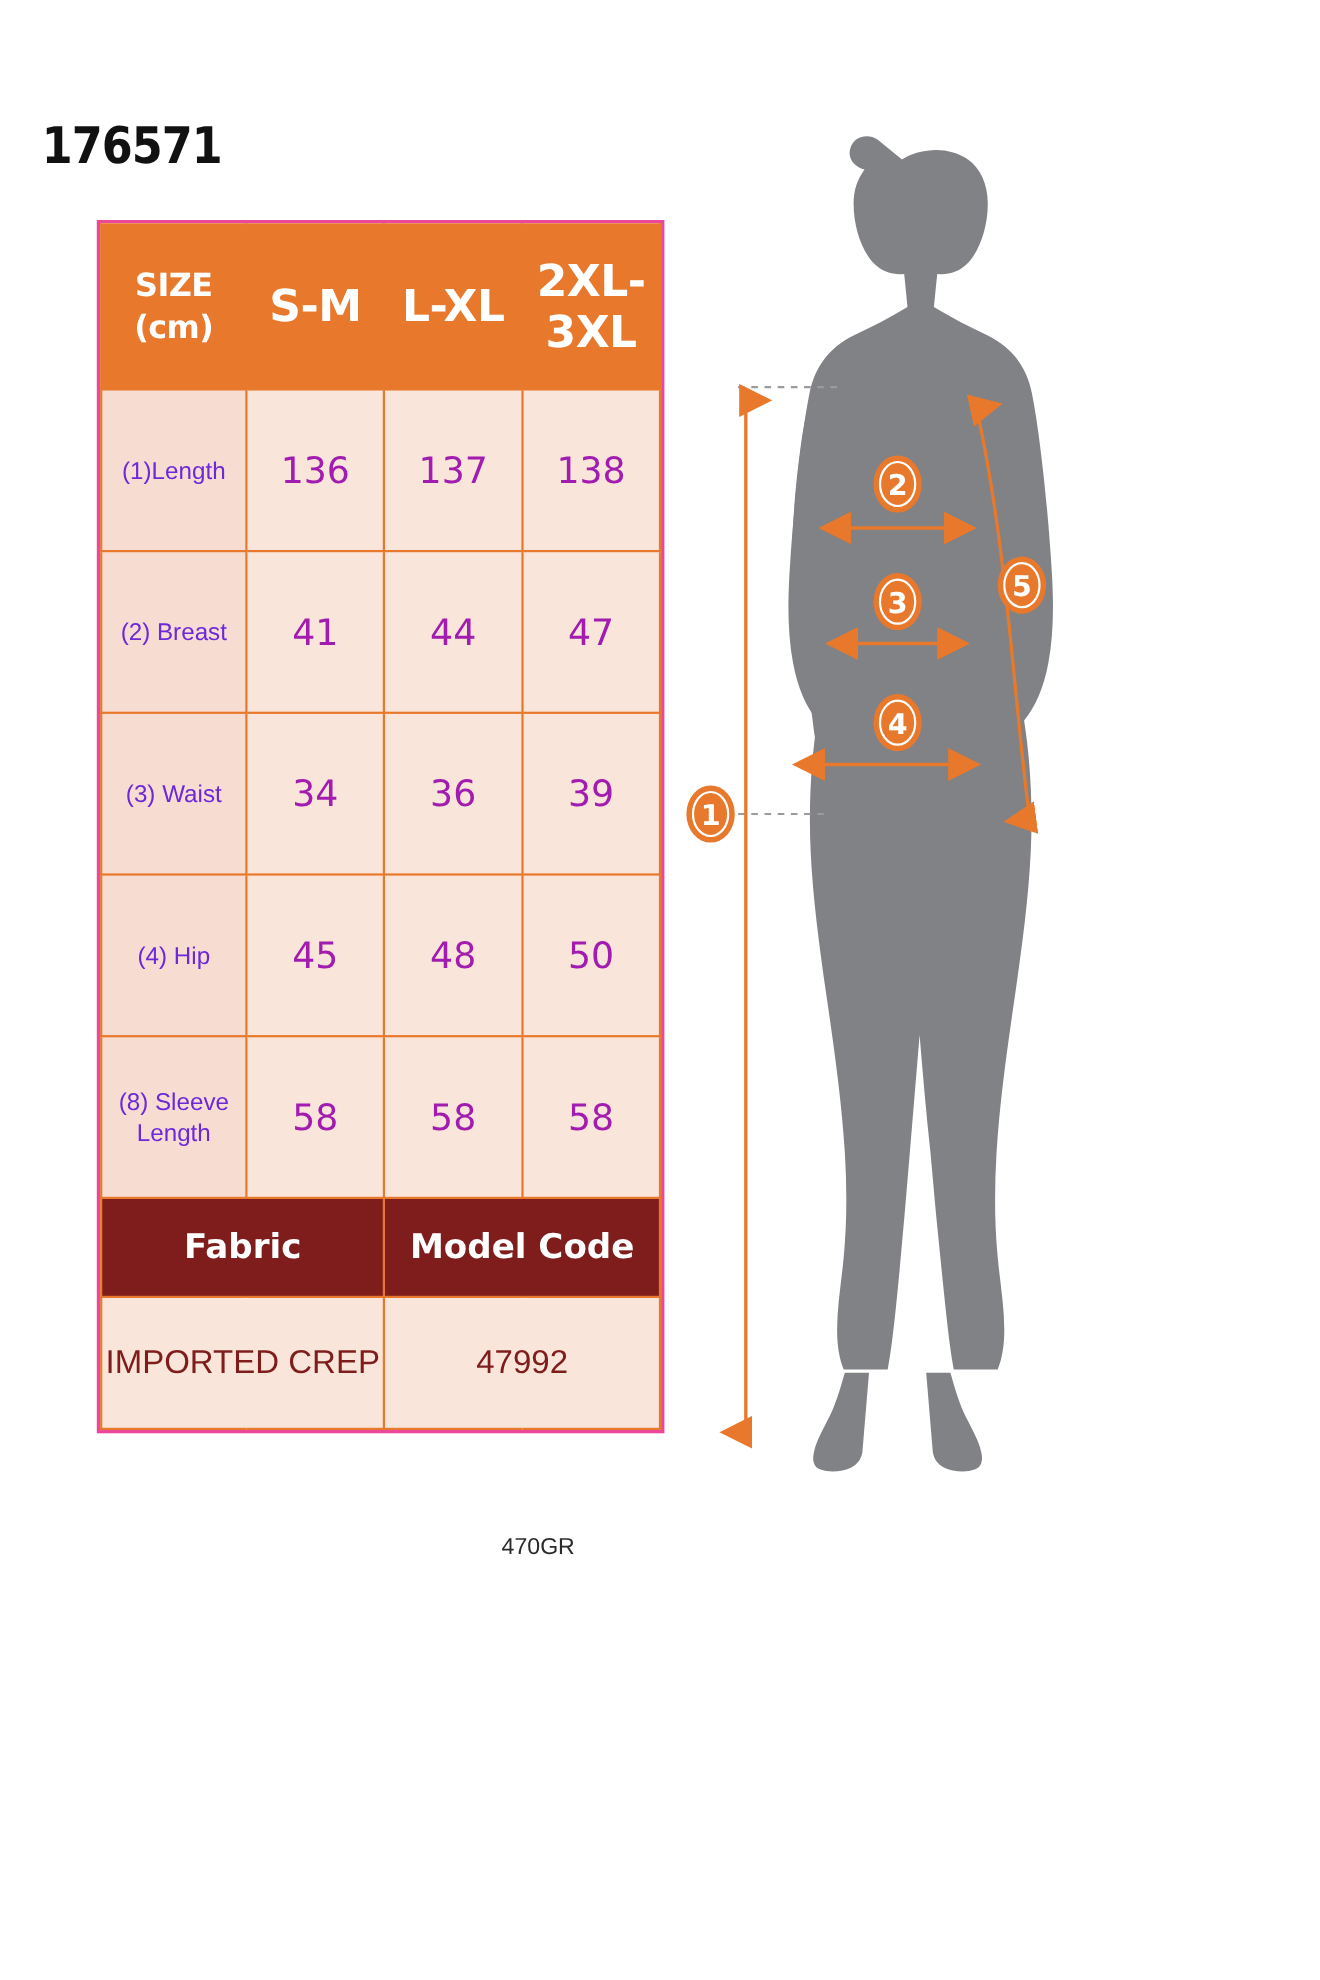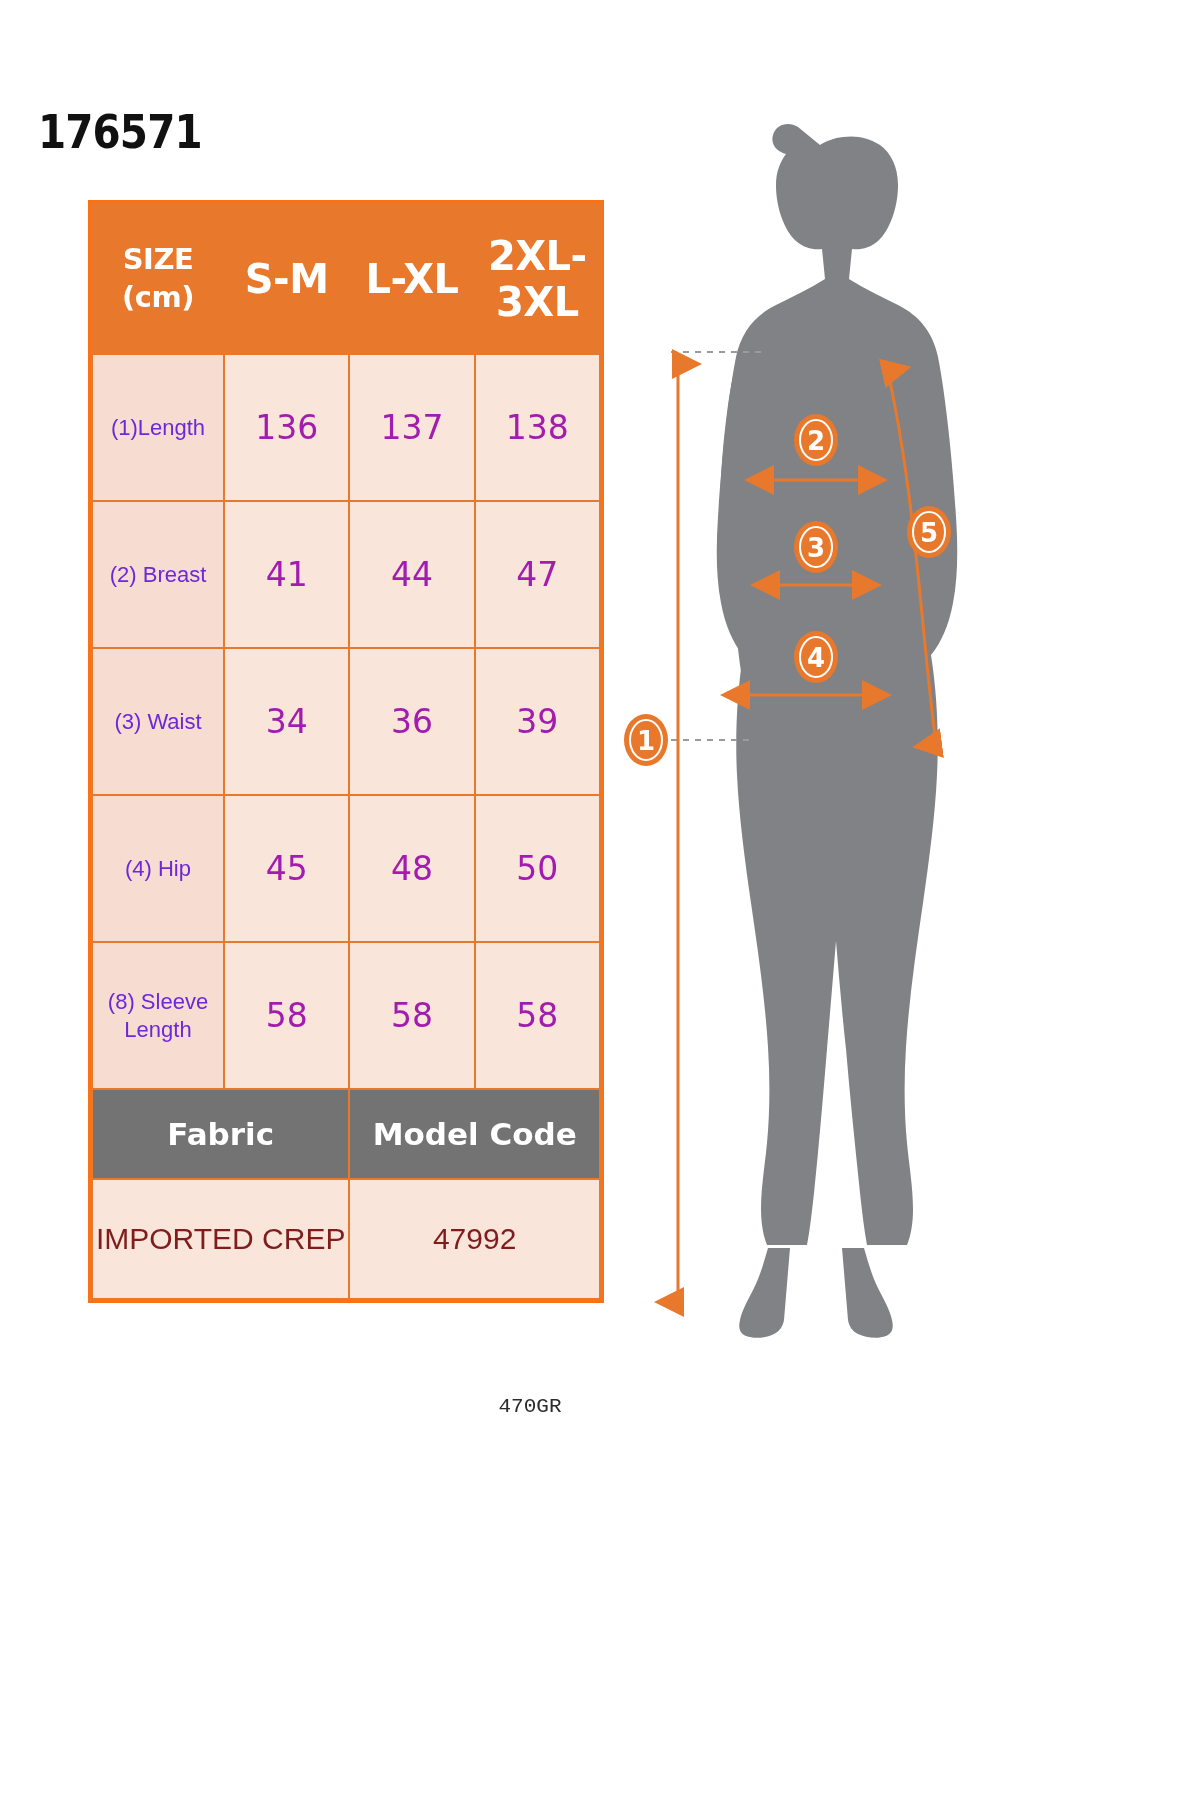--- a/index.html
+++ b/index.html
@@ -36,21 +36,21 @@
     transform: scaleX(0.88);
     transform-origin: left top;
   }
 
   
   .table-wrap {
     position: absolute;
     left: 72px;
     top: 200px;
     width: 516px;
-    border: 3px solid #f97316;
+    border: 3px solid #ec4899;
     box-sizing: border-box;
   }
   table.size-table {
     border-collapse: collapse;
     width: 100%;
     table-layout: fixed;
   }
   table.size-table td, table.size-table th {
     border: 2px solid #e8792c;
     text-align: center;
@@ -82,43 +82,43 @@
     line-height: 1.25;
     background: #f7ddd1;
   }
   tbody td.value {
     font-size: 33px;
     color: #a21caf;
     font-family: "DejaVu Sans", sans-serif;
   }
 
   .footer-head td {
-    background: #737373;
+    background: #7f1d1d;
     color: #ffffff;
     font-weight: bold;
     font-size: 31px;
     height: 88px;
     font-family: "DejaVu Sans", sans-serif;
   }
   .footer-vals td {
     background: #fae5da;
     height: 118px;
     font-size: 30px;
     color: #7f1d1d;
   }
 
   .weight-note {
     position: absolute;
     left: 440px;
     top: 1395px;
     width: 148px;
-    text-align: center;
+    text-align: left;
     font-size: 21px;
     color: #2b2b2b;
-    font-family: Liberation Mono, monospace;
+    font-family: Liberation Sans, sans-serif;
   }
 
   
   .figure-panel {
     position: absolute;
     left: 600px;
     top: 80px;
     width: 430px;
     height: 1340px;
   }

